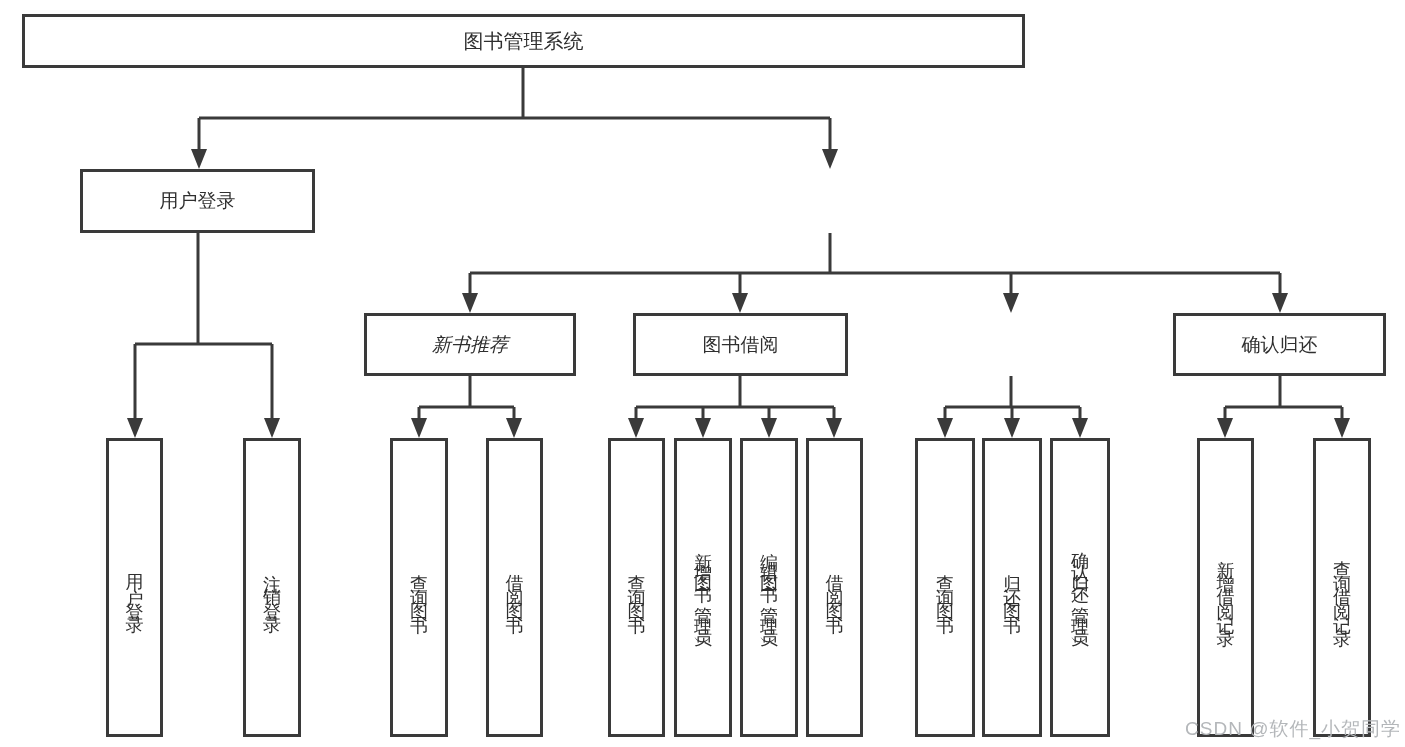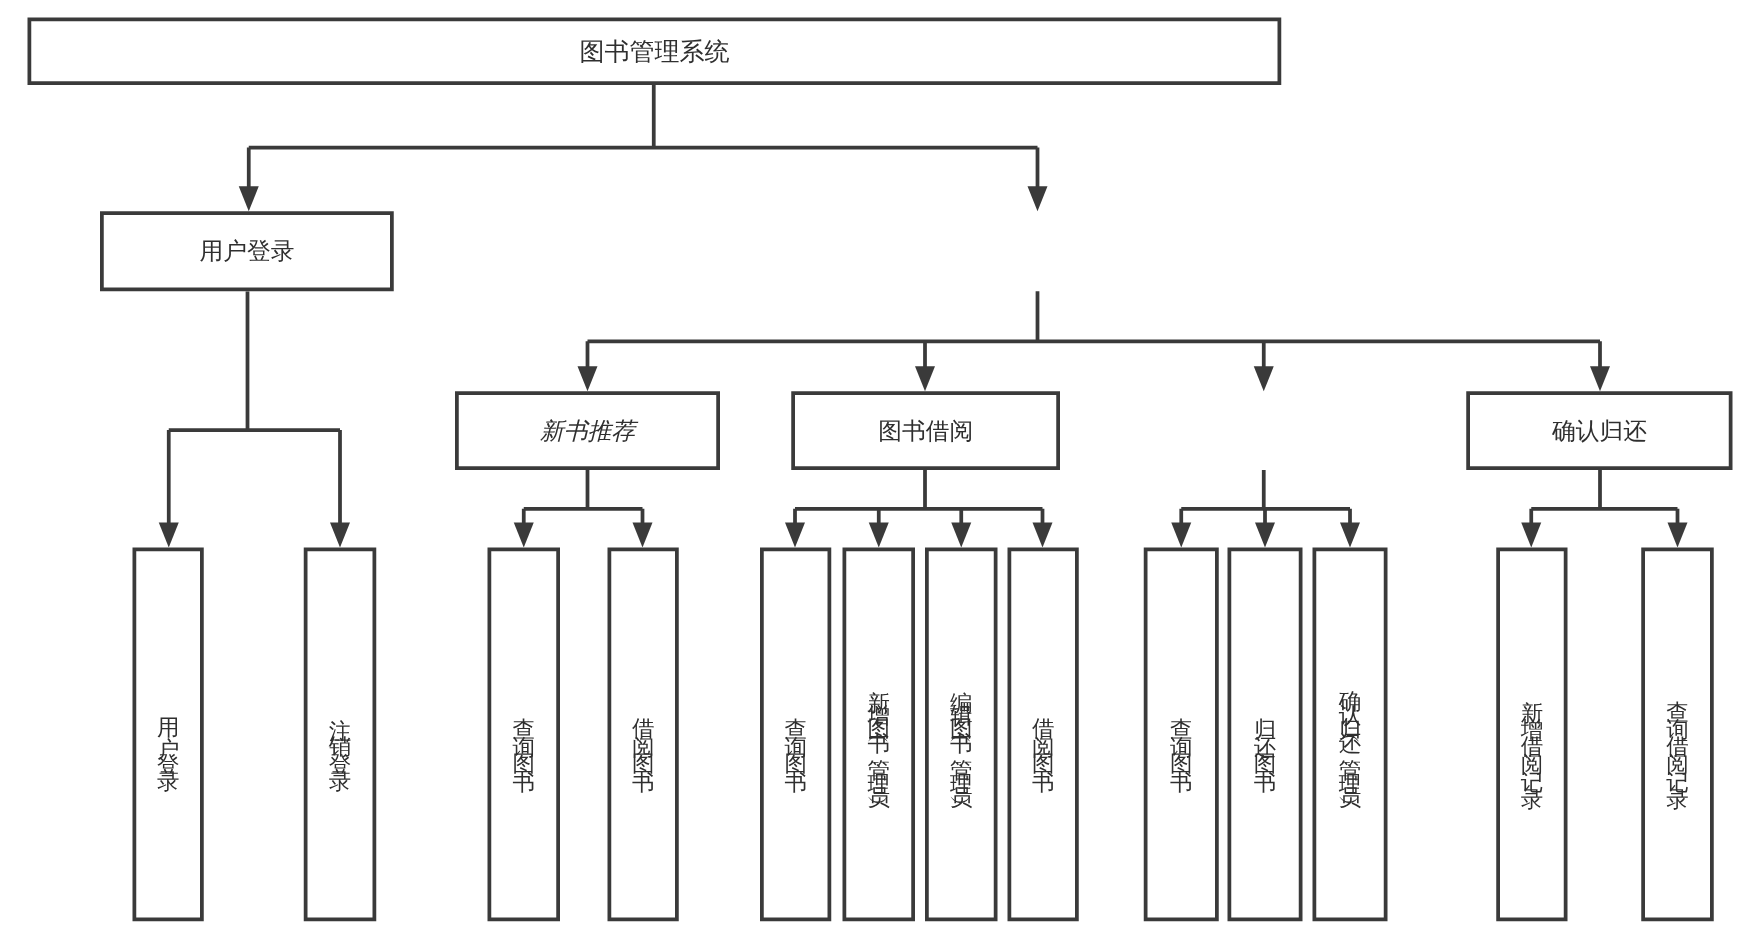--- a/index.html
+++ b/index.html
@@ -163,14 +163,15 @@
     <span class="vlabel long">确认归还（管理员）</span>
   </div>
 
   <div class="node vbox" style="left:1197px; width:57px;">
     <span class="vlabel">新增借阅记录</span>
   </div>
   <div class="node vbox" style="left:1313px; width:58px;">
     <span class="vlabel">查询借阅记录</span>
   </div>
 
+  <div id="watermark">CSDN @软件_小贺同学</div>
 
 </div>
 
 </body></html>

